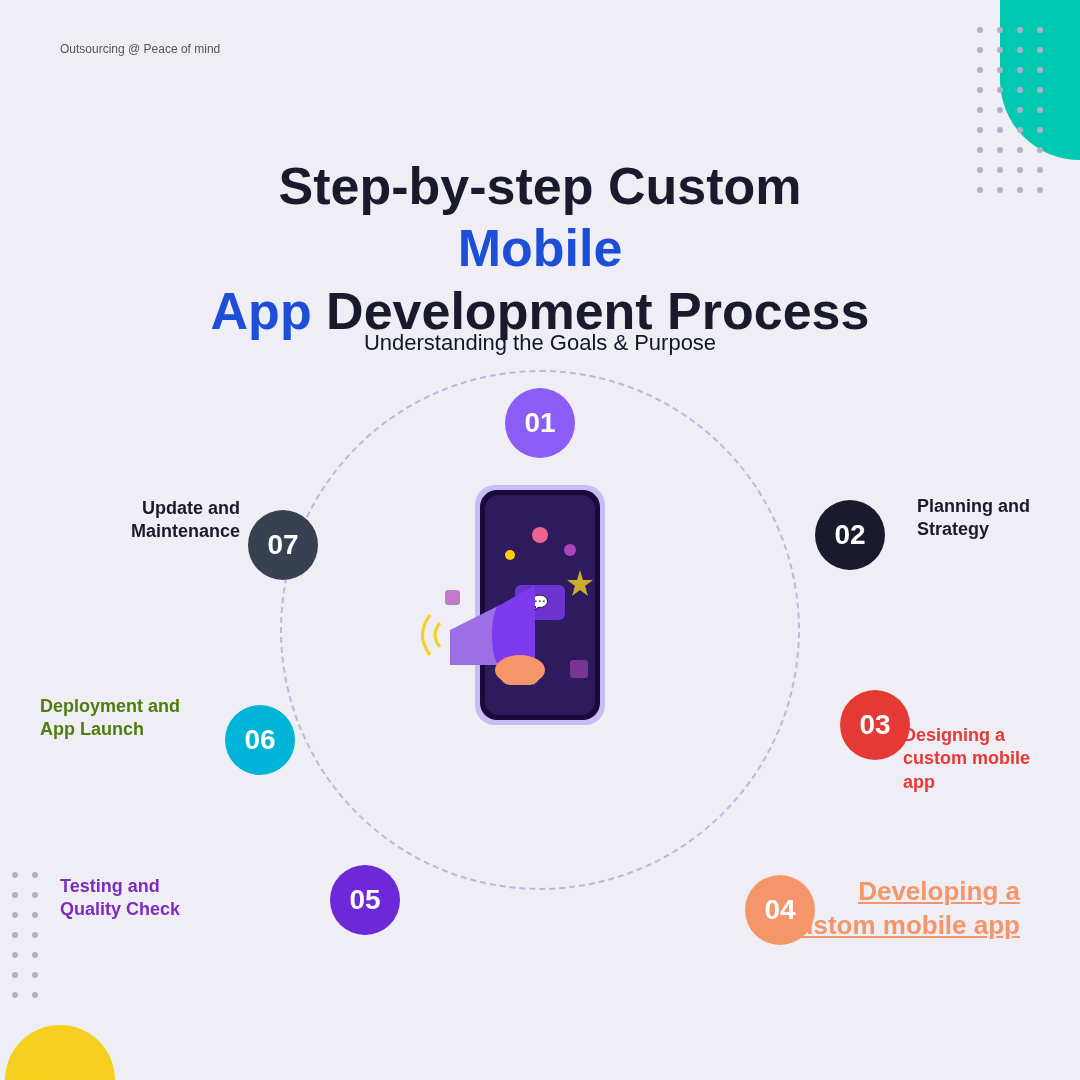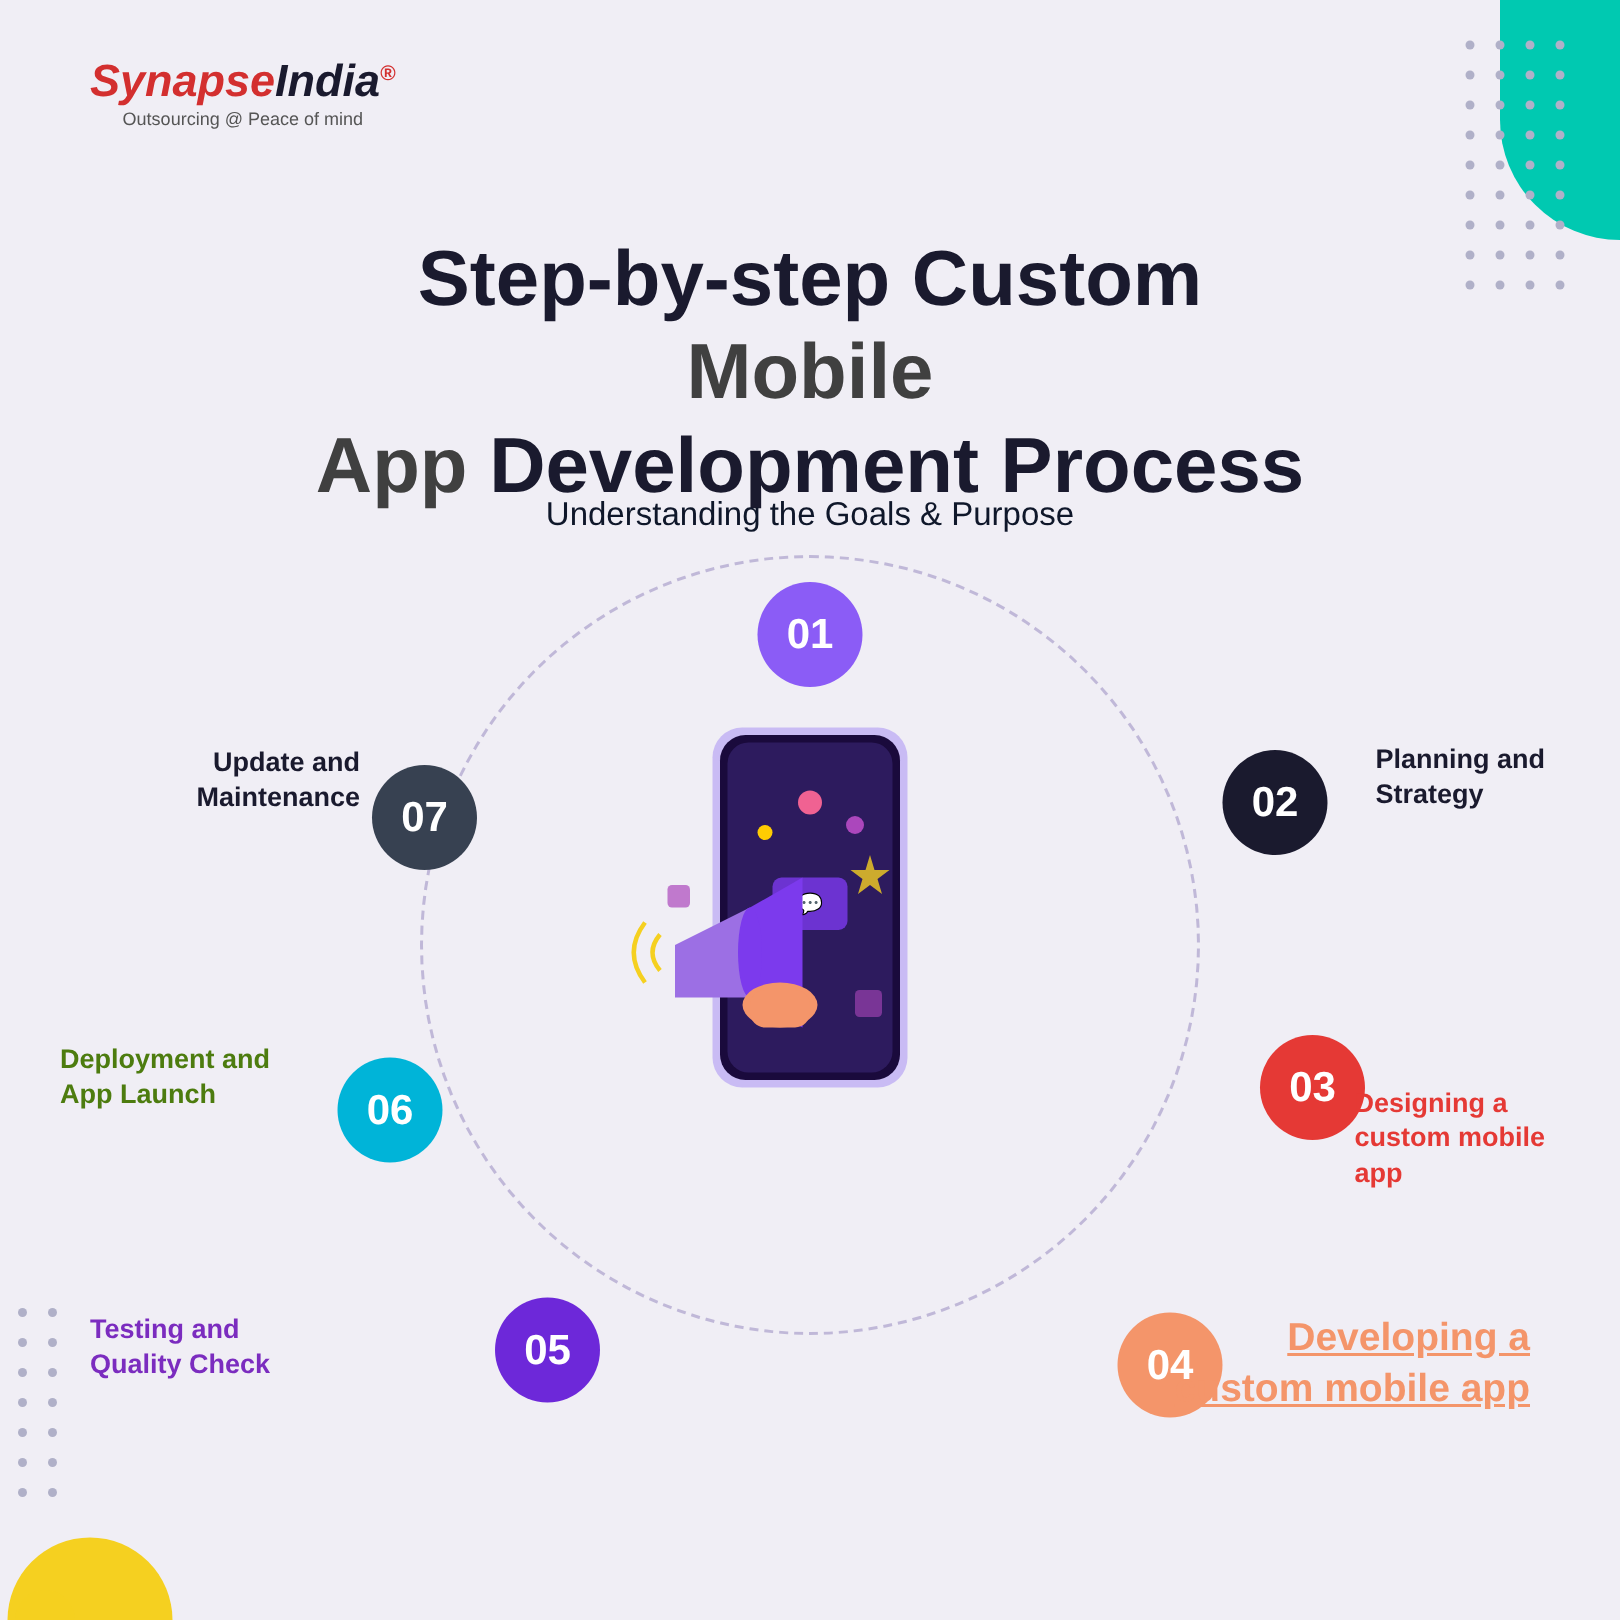--- a/index.html
+++ b/index.html
@@ -67,21 +67,21 @@
       transform: translateX(-50%);
       text-align: center;
       width: 700px;
     }
     .main-title h1 {
       font-size: 52px;
       font-weight: 800;
       color: #1a1a2e;
       line-height: 1.2;
     }
-    .main-title h1 span.red { color: #404040; }
+    .main-title h1 span.red { color: #1d4ed8; }
 
     
     .subtitle {
       position: absolute;
       top: 330px;
       left: 50%;
       transform: translateX(-50%);
       color: #0f172a;
       font-size: 22px;
       font-weight: 400;
@@ -304,23 +304,20 @@
 </svg>
 
 <div class="yellow-semi">
   <svg viewBox="0 0 120 60" width="120" height="60">
     <circle cx="60" cy="60" r="55" fill="#f5d020"></circle>
     <circle cx="30" cy="60" r="20" fill="#f5d020" opacity="0.6"></circle>
   </svg>
 </div>
 
 <div class="logo-area">
-  <div style="font-size:30px; font-weight:900; line-height:1;">
-    <span style="color:#d32f2f; font-style:italic;">Synapse</span><span style="color:#1a1a2e; font-style:italic;">India</span><sup style="color:#d32f2f; font-size:14px;">®</sup>
-  </div>
   <div style="font-size:12px; color:#555; text-align:center; margin-top:2px;">Outsourcing @ Peace of mind</div>
 </div>
 
 <div class="main-title">
   <h1>
     <span>Step-by-step Custom </span><span class="red">Mobile</span><br>
     <span class="red">App</span><span> Development Process</span>
   </h1>
 </div>
 

